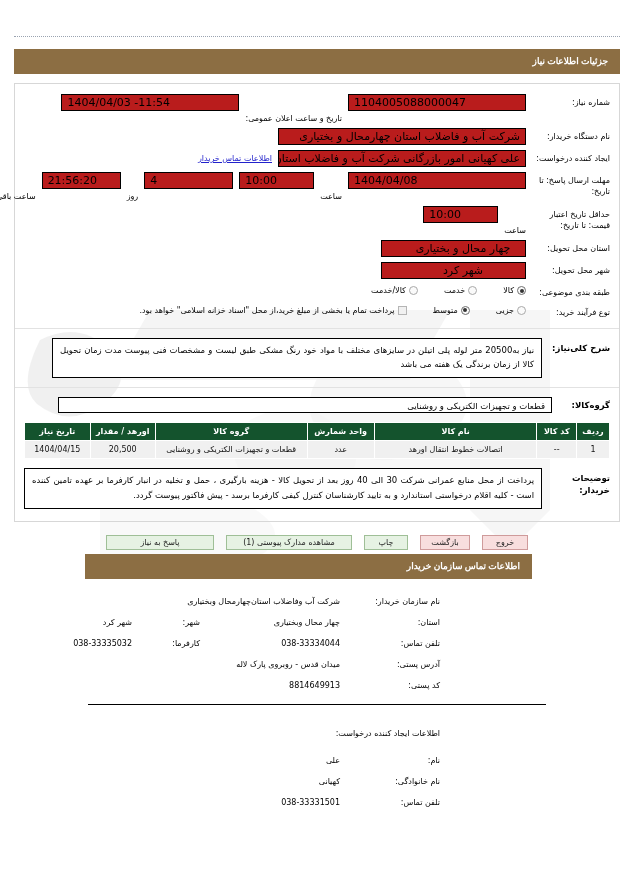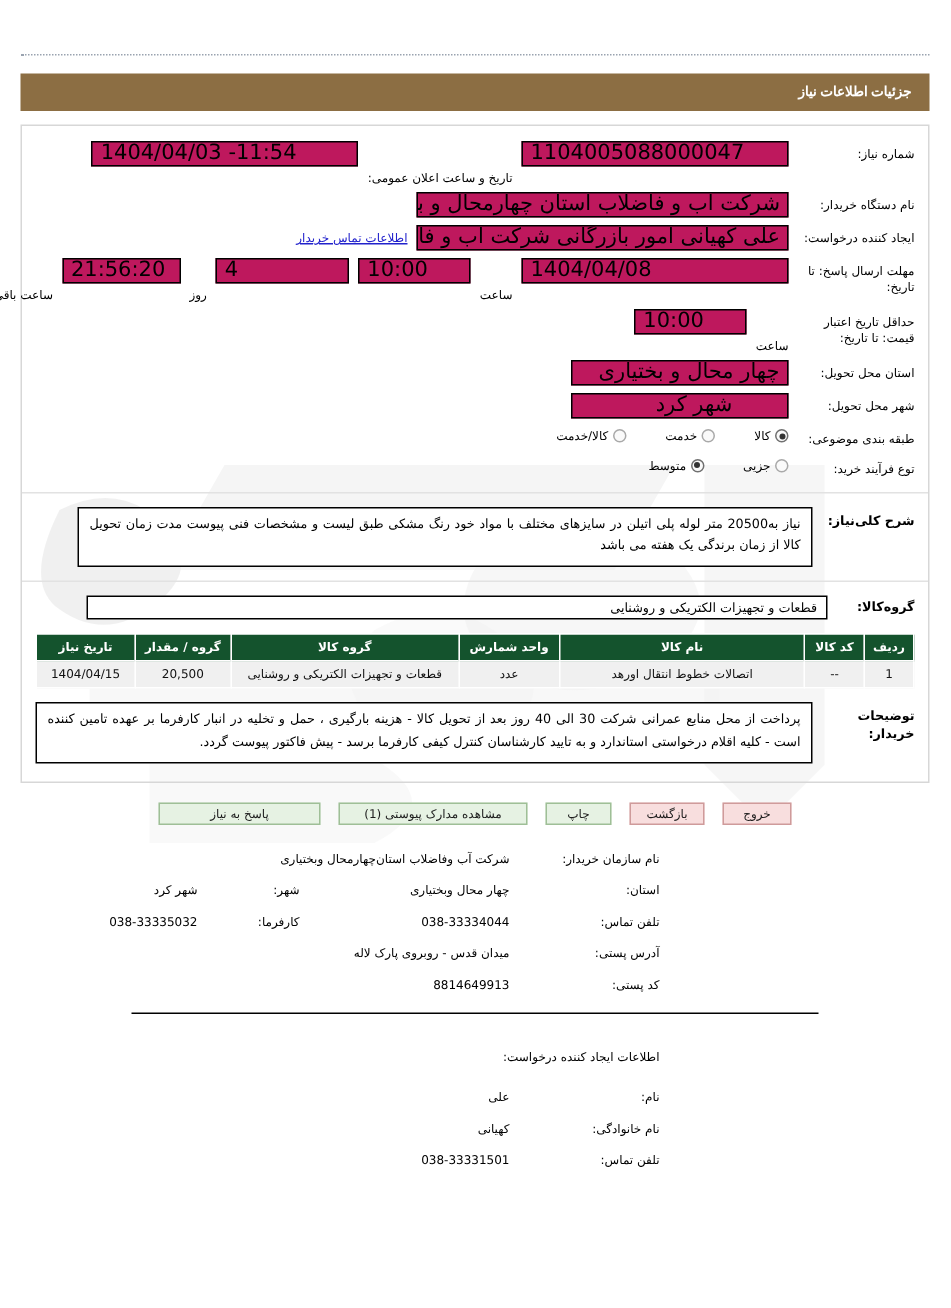--- a/index.html
+++ b/index.html
@@ -94,24 +94,24 @@
   .lbl.w1 { width: 78px; }
   .inlbl {
     font-size: 8px;
     padding-top: 4px;
     white-space: nowrap;
     flex: 0 0 auto;
     margin-top: 16px;
   }
   .fld {
     border: 1px solid #000;
-    background: #be185d;
+    background: #b91c1c;
     height: 15px;
     line-height: 15px;
-    font-size: 14px;
+    font-size: 11px;
     padding: 0 5px;
     box-sizing: content-box;
     text-align: right;
     overflow: hidden;
     white-space: nowrap;
     flex: 0 0 auto;
   }
   .fld.num { text-align: left; direction: ltr; }
   .fld.ctr { text-align: center; padding-left: 24px; }
 
@@ -396,20 +396,24 @@
         <div class="opt">
           <span class="radio"></span>
           <span>جزیی</span>
         </div>
         <div class="gap"></div>
         <div class="opt">
           <span class="radio on"></span>
           <span>متوسط</span>
         </div>
         <div class="gap"></div>
+        <div class="opt">
+          <span class="chk"></span>
+          <span>پرداخت تمام یا بخشی از مبلغ خرید،از محل "اسناد خزانه اسلامی" خواهد بود.</span>
+        </div>
       </div>
     </div>
 
     <hr class="panel-sep">
 
     <div class="boxrow">
       <div class="boxlbl">شرح کلی‌نیاز:</div>
       <div class="bigbox desc">نیاز به20500 متر لوله پلی  اتیلن در  سایزهای  مختلف با مواد خود رنگ مشکی  طبق  لیست  و  مشخصات فنی  پیوست مدت زمان تحویل کالا از زمان برندگی یک هفته می باشد</div>
     </div>
 
@@ -422,21 +426,21 @@
     </div>
 
     <table class="goods">
       <thead>
         <tr>
           <th class="c-row">ردیف</th>
           <th class="c-code">کد کالا</th>
           <th class="c-name">نام کالا</th>
           <th class="c-unit">واحد شمارش</th>
           <th class="c-grp">گروه کالا</th>
-          <th class="c-qty">گروه / مقدار</th>
+          <th class="c-qty">اورهد / مقدار</th>
           <th class="c-date">تاریخ نیاز</th>
         </tr>
       </thead>
       <tbody>
         <tr>
           <td>1</td>
           <td>--</td>
           <td>اتصالات خطوط انتقال اورهد</td>
           <td>عدد</td>
           <td>قطعات و تجهیزات  الکتریکی و روشنایی</td>
@@ -454,20 +458,21 @@
   </div>
 
   <div class="actions">
     <div class="btn red b-exit">خروج</div>
     <div class="btn red b-back">بازگشت</div>
     <div class="btn green b-print">چاپ</div>
     <div class="btn green b-docs">مشاهده مدارک پیوستی (1)</div>
     <div class="btn green b-answer">پاسخ به نیاز</div>
   </div>
 
+  <div class="bar contact">اطلاعات تماس سازمان خریدار</div>
 
 </div>
 
 <div class="contact-wrap">
 
   <div class="crow" style="padding-right:180px;">
     <div class="ck">نام سازمان خریدار:</div>
     <div class="cv c-org">شرکت آب وفاضلاب استان‌چهارمحال وبختیاری</div>
   </div>
 

